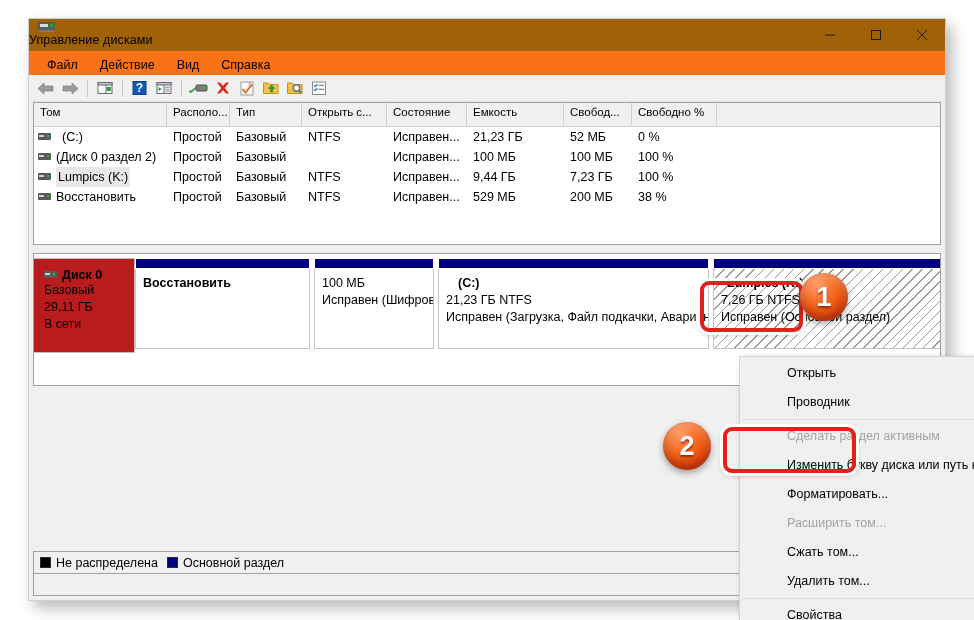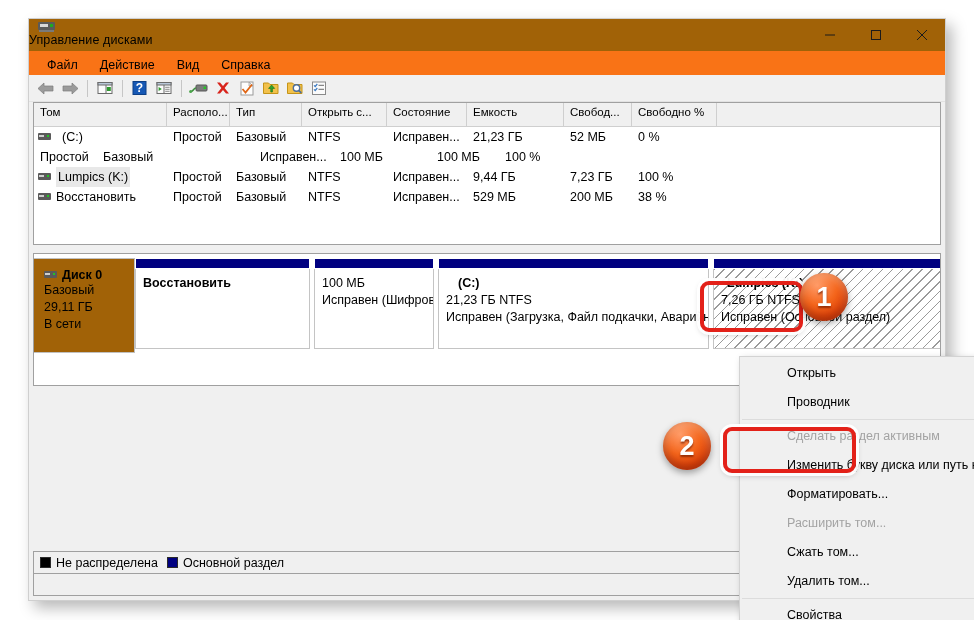--- a/index.html
+++ b/index.html
@@ -133,21 +133,21 @@
     box-sizing:border-box;
     overflow:hidden;
   }
   #disk-row{
     position:absolute;left:0;top:4px;height:95px;width:100%;
     display:flex;
   }
   #disk-info{
     width:101px;flex:none;
     border:1px solid #c0c0c0;border-left:none;
-    background:#a16207;
+    background:#b91c1c;
     box-sizing:border-box;
     padding:9px 0 0 10px;
   }
   #disk-info .dline{font-size:12.5px;color:#000;line-height:17px;}
   #disk-info .dtitle{display:flex;align-items:center;font-weight:bold;font-size:12.5px;}
   #disk-info .dtitle .vol-icon{margin-right:5px;}
 
   #partitions{
     flex:1;display:flex;position:relative;padding-top:0px;
   }
@@ -399,20 +399,28 @@
         <div class="vr-cell" style="width:63px">Простой</div>
         <div class="vr-cell" style="width:72px">Базовый</div>
         <div class="vr-cell" style="width:85px">NTFS</div>
         <div class="vr-cell" style="width:80px">Исправен...</div>
         <div class="vr-cell" style="width:97px">21,23 ГБ</div>
         <div class="vr-cell" style="width:68px">52 МБ</div>
         <div class="vr-cell" style="width:85px">0 %</div>
       </div>
 
       <div class="vol-row">
+        <div class="vr-cell namecell" style="width:133px">
+          <span class="vol-icon">
+              <span class="vb"></span>
+              <span class="vs"></span>
+              <span class="vl"></span>
+            </span>
+          <span>(Диск 0 раздел 2)</span>
+        </div>
         <div class="vr-cell" style="width:63px">Простой</div>
         <div class="vr-cell" style="width:72px">Базовый</div>
         <div class="vr-cell" style="width:85px"></div>
         <div class="vr-cell" style="width:80px">Исправен...</div>
         <div class="vr-cell" style="width:97px">100 МБ</div>
         <div class="vr-cell" style="width:68px">100 МБ</div>
         <div class="vr-cell" style="width:85px">100 %</div>
       </div>
 
       <div class="vol-row">

